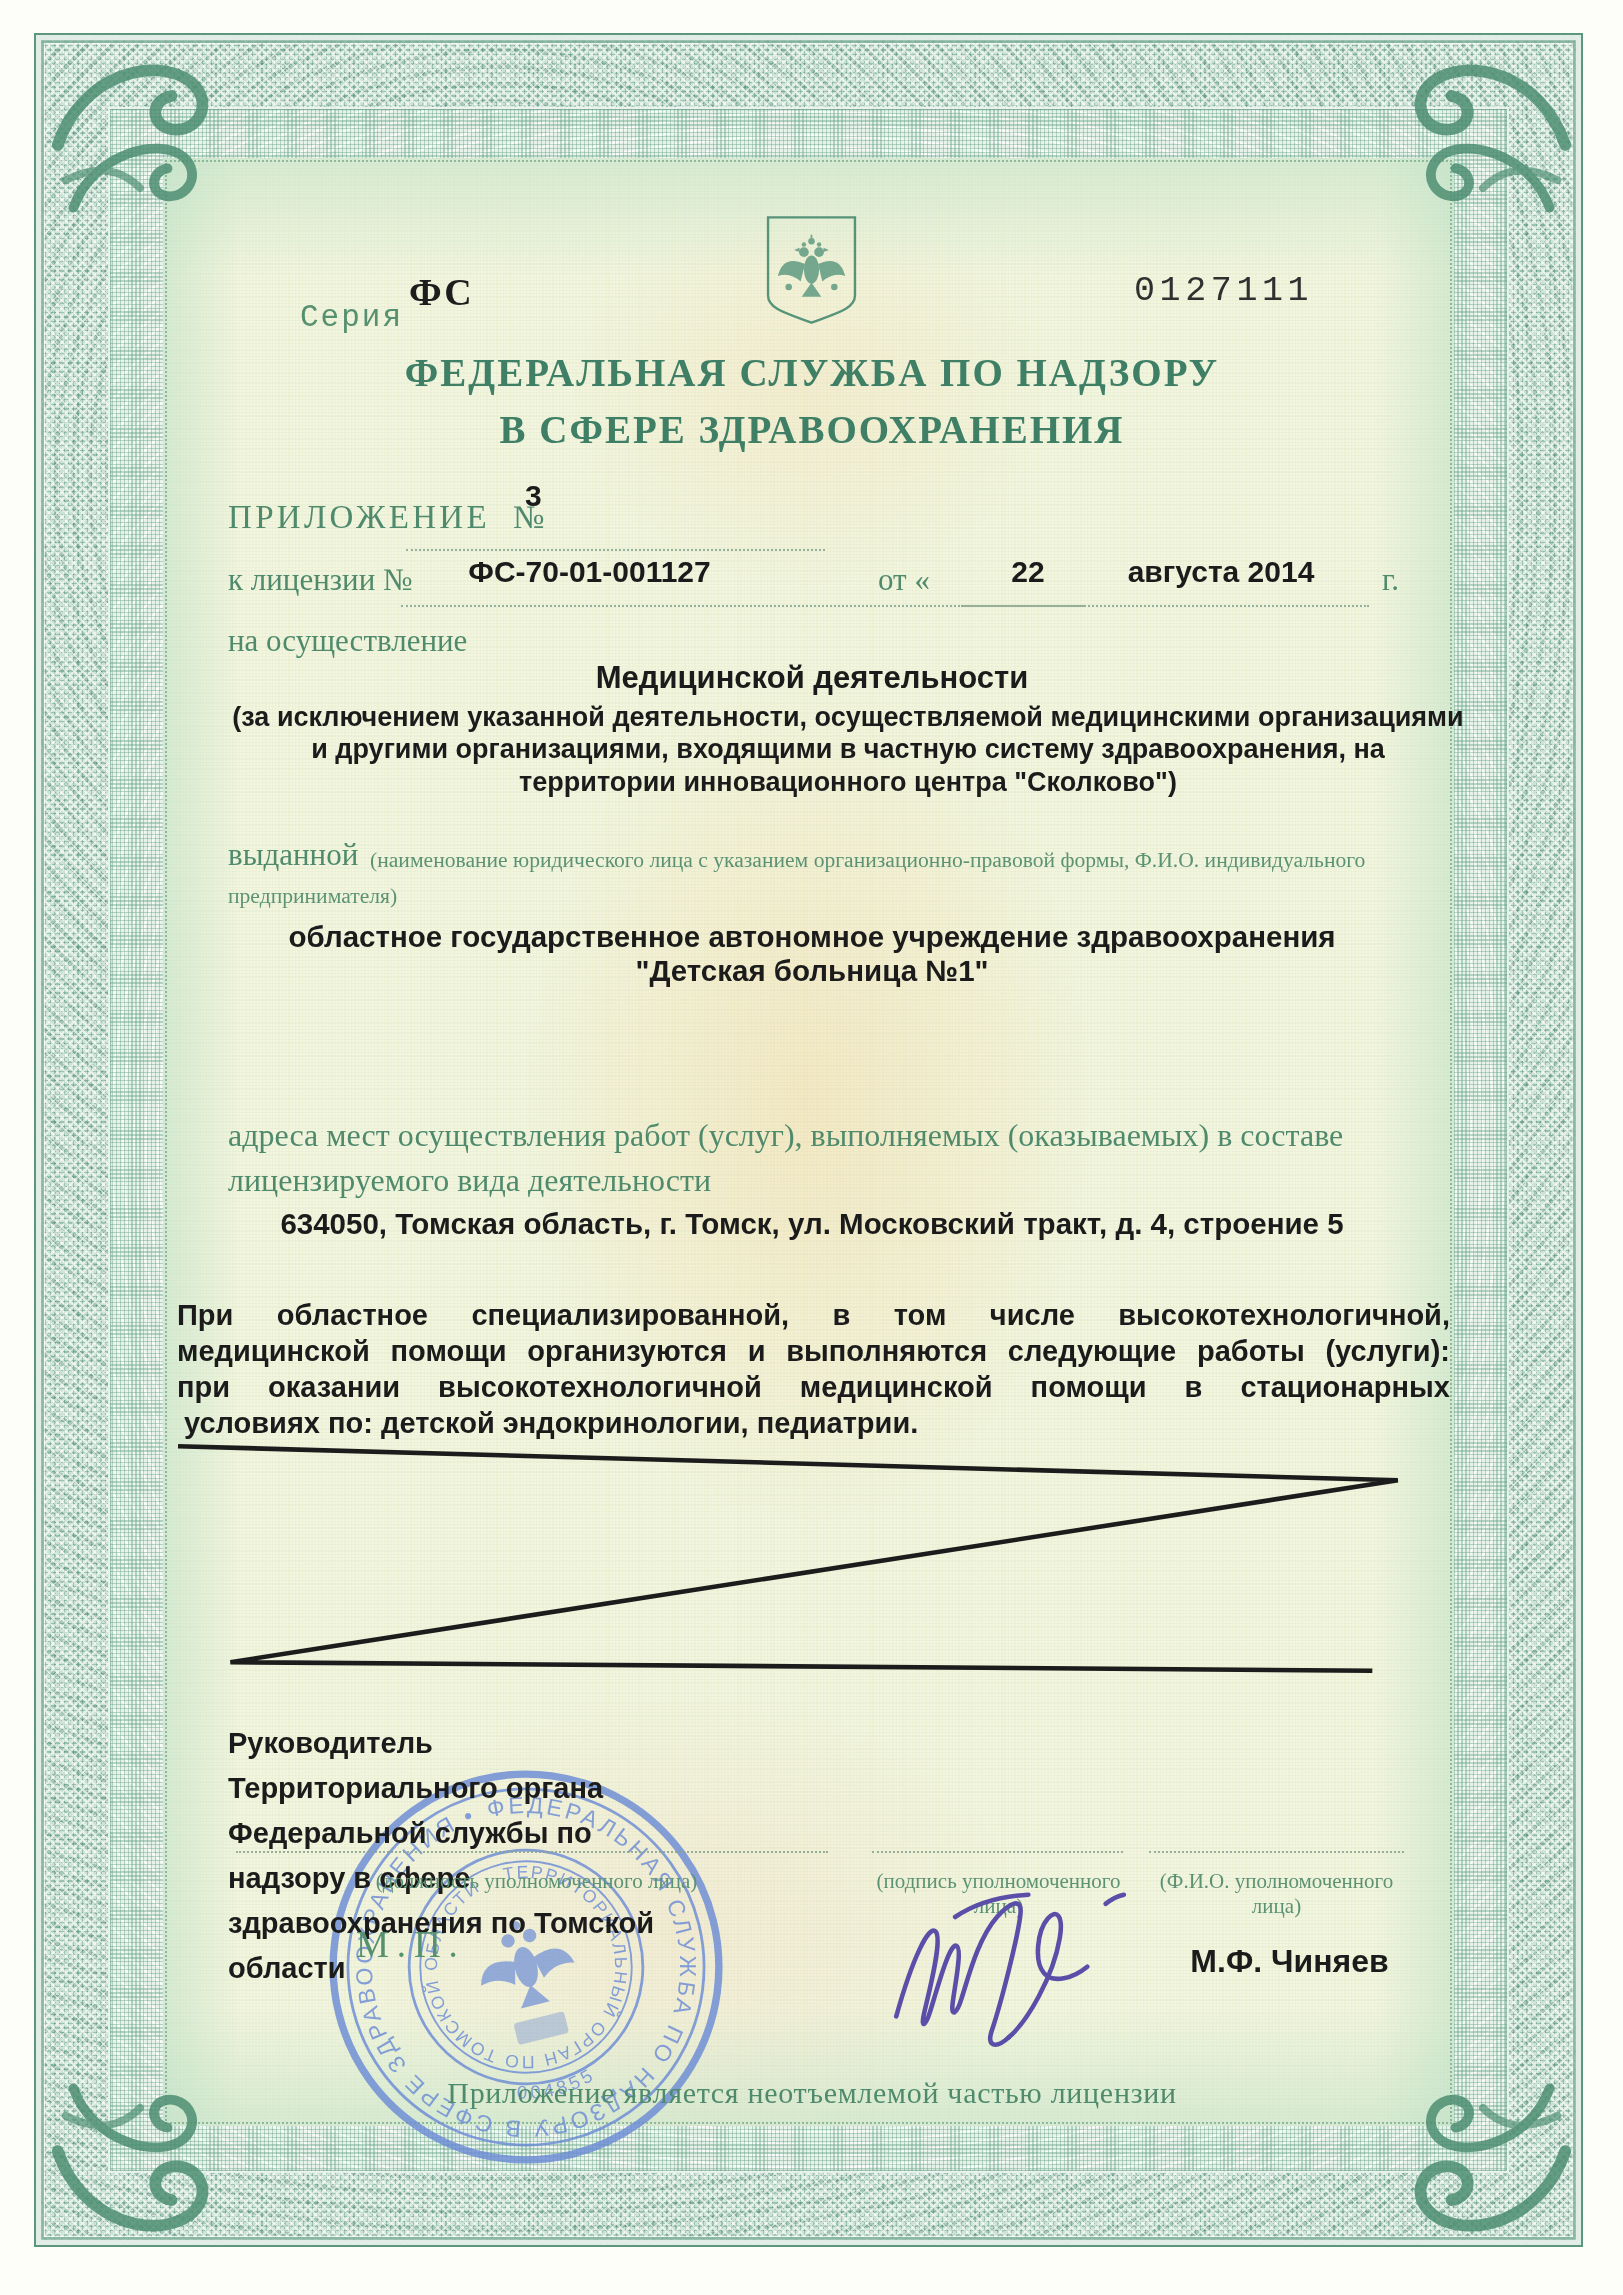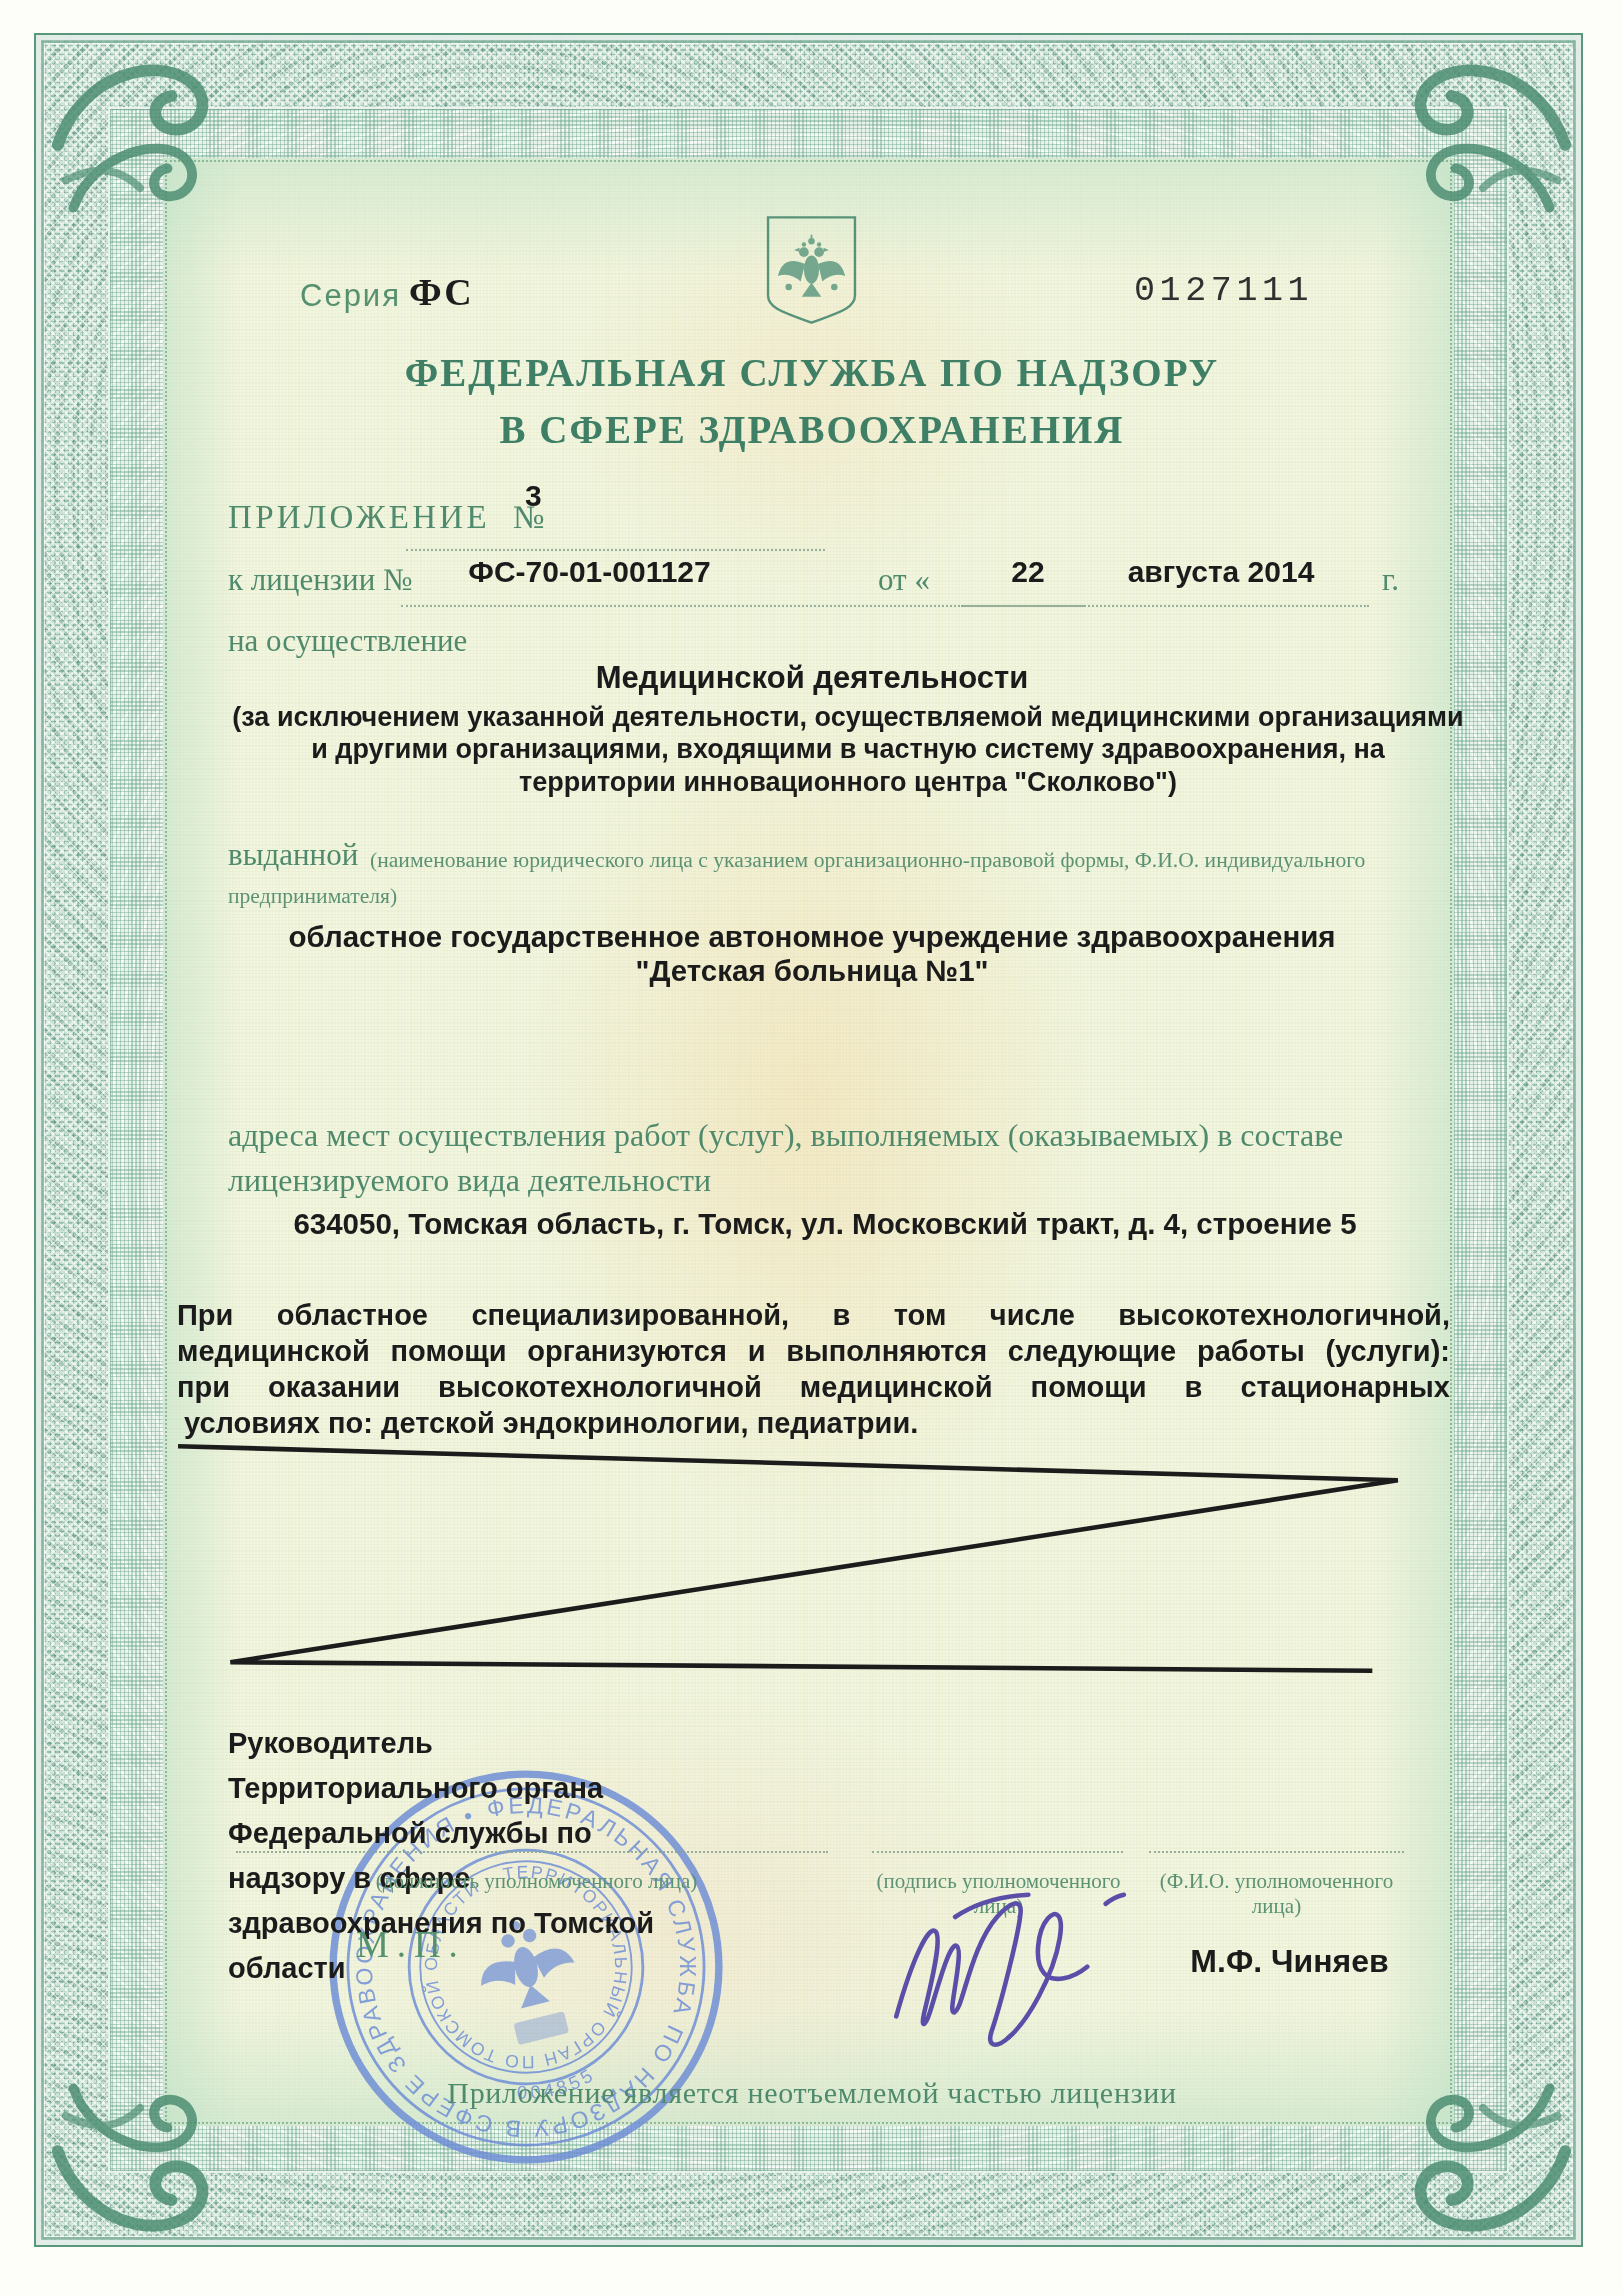--- a/index.html
+++ b/index.html
@@ -45,21 +45,21 @@
       repeating-linear-gradient(90deg, rgba(226,216,140,.10) 0 1.3px, rgba(226,216,140,0) 1.3px 3.3px);
     outline:2px dotted rgba(86,146,116,.55);
     outline-offset:-4.6px;
   }
   .corner{position:absolute;width:196px;height:196px;opacity:.85;}
   .corner svg{width:100%;height:100%;}
   .corner.tl{left:46px;top:43px;}
   .corner.tr{right:46px;top:43px;transform:scaleX(-1);}
   .corner.bl{left:46px;bottom:42px;transform:scaleY(-1);}
   .corner.br{right:46px;bottom:42px;transform:scale(-1,-1);}
-  .serif{font-family:Liberation Sans, sans-serif;}
+  .serif{font-family:Liberation Mono, monospace;margin-top:22px;}
   .bold-black{font-family:"Liberation Sans","DejaVu Sans",sans-serif;font-weight:700;color:#1b1b1b;}
   .centered{left:164px;width:1296px;text-align:center;}
   .series-value{font-size:38px;font-weight:700;color:#1d1d1d;letter-spacing:2.6px;font-family:"Liberation Serif",serif;}
   .doc-number{font-family:"Liberation Mono","DejaVu Sans Mono",monospace;font-size:35px;letter-spacing:4.6px;color:#303030;}
   .title{font-size:39px;font-weight:700;color:#3e7f66;letter-spacing:2px;}
   .lbl{font-size:31px;color:#4f8a6c;}
   .hint{font-size:21.6px;color:#5b927306;color:#5b9273;}
   .value-lg{font-size:30px;}
   .note-line{font-size:27px;margin-left:36px;}
   .works-line{font-size:29px;line-height:36px;}
@@ -168,21 +168,21 @@
   <div class="abs centered bold-black note-line" style="top:767px;">территории инновационного центра "Сколково")</div>
 
   <div class="abs lbl" style="left:228px;top:837px;">выданной</div>
   <div class="abs hint" style="left:370px;top:848px;">(наименование юридического лица с указанием организационно-правовой формы, Ф.И.О. индивидуального</div>
   <div class="abs hint" style="left:228px;top:884px;">предпринимателя)</div>
   <div class="abs centered bold-black" style="top:920px;font-size:29.5px;">областное государственное автономное учреждение здравоохранения</div>
   <div class="abs centered bold-black" style="top:954px;font-size:29.5px;">"Детская больница №1"</div>
 
   <div class="abs lbl" style="left:228px;top:1117px;font-size:32px;">адреса мест осуществления работ (услуг), выполняемых (оказываемых) в составе</div>
   <div class="abs lbl" style="left:228px;top:1162px;font-size:32px;">лицензируемого вида деятельности</div>
-  <div class="abs centered bold-black" style="top:1207px;font-size:29.5px;margin-left:13px;">634050, Томская область, г. Томск, ул. Московский тракт, д. 4, строение 5</div>
+  <div class="abs centered bold-black" style="top:1207px;font-size:29.5px;">634050, Томская область, г. Томск, ул. Московский тракт, д. 4, строение 5</div>
 
   <div class="abs bold-black works-line jl" style="left:177px;top:1297px;width:1273px;">При областное специализированной, в том числе высокотехнологичной,</div>
   <div class="abs bold-black works-line jl" style="left:177px;top:1333px;width:1273px;">медицинской помощи организуются и выполняются следующие работы (услуги):</div>
   <div class="abs bold-black works-line jl" style="left:177px;top:1369px;width:1273px;">при оказании высокотехнологичной медицинской помощи в стационарных</div>
   <div class="abs bold-black works-line" style="left:184px;top:1405px;width:1273px;">условиях по: детской эндокринологии, педиатрии.</div>
 
   <svg class="abs" style="left:0;top:0;" width="1623" height="2295" viewBox="0 0 2480 3507">
     <polyline points="272,2210 2136,2262 352,2540 2097,2553" fill="none" stroke="#1c1c1c" stroke-width="7" stroke-linejoin="miter"></polyline>
   </svg>
 

